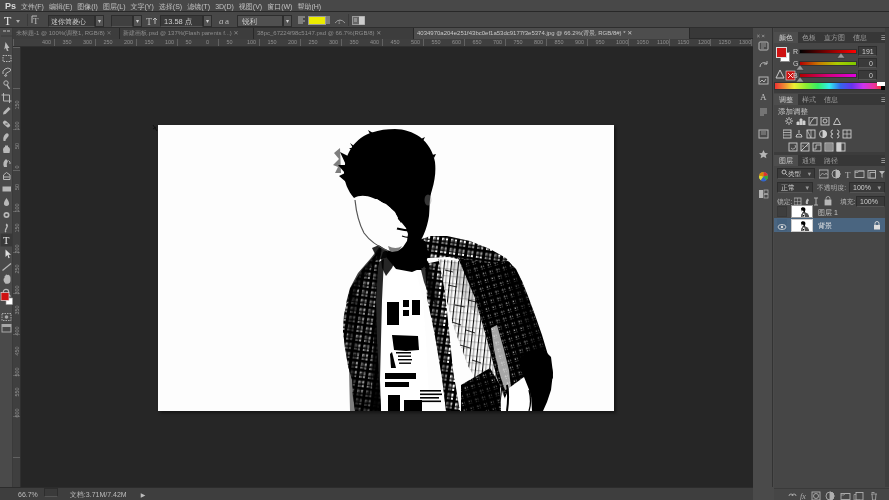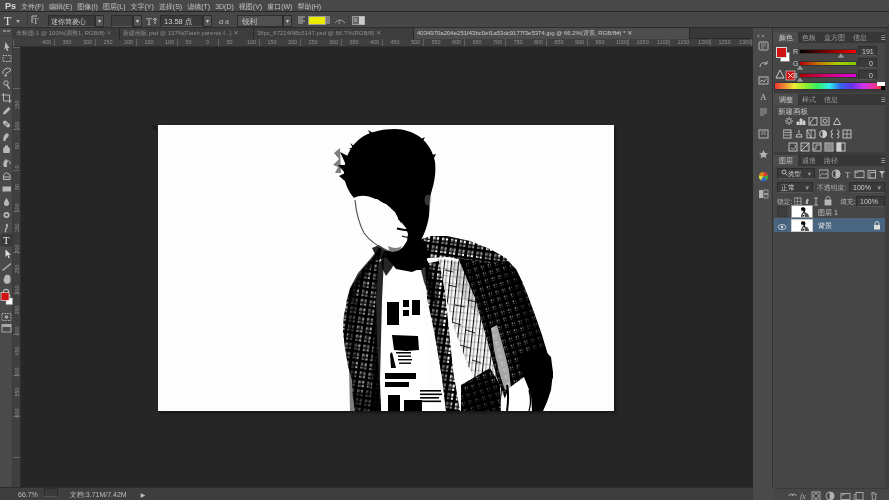--- a/index.html
+++ b/index.html
@@ -432,21 +432,21 @@
         </svg>
   <div class="inset abs" style="left:84px;top:27px;width:19px;height:10px;font-size:7px;line-height:9px;text-align:right;">0</div>
   <div class="abs" style="left:0px;top:39px;width:115px;height:8px;background:linear-gradient(90deg,#e33 0%,#e83 8%,#ee3 17%,#8e3 28%,#3e6 38%,#3ee 48%,#36e 58%,#63e 68%,#c3e 78%,#e39 88%,#e33 94%);border:1px solid #333;"></div>
   <div class="abs" style="left:103px;top:39px;width:8px;height:4px;background:#fff;"></div>
   <div class="abs" style="left:107px;top:43px;width:4px;height:4px;background:#000;"></div>
 </div>
 <div class="abs" style="left:0;top:62px;width:115px;height:3px;background:#3c3c3c;"></div>
 
 <div class="ptabs" style="top:66px;"><b>调整</b><i>样式</i><i>信息</i><span class="pmenu">☰</span></div>
 <div class="abs" style="left:0;top:77px;width:115px;height:50px;background:#464646;color:#c8c8c8;">
-  <div class="abs" style="left:4px;top:2px;font-size:7.5px;">新建画板</div>
+  <div class="abs" style="left:4px;top:2px;font-size:7.5px;">添加调整</div>
   <svg class="abs" style="left:9px;top:12px" width="100" height="36" viewBox="0 0 100 36">
   <g fill="none" stroke="#cfcfcf" stroke-width=".9">
     <g transform="translate(2,0)">
               <circle cx="4" cy="4" r="2.2"></circle>
               <path d="M4,0 v1 M4,7 v1 M0,4 h1 M7,4 h1 M1.2,1.2 l.7,.7 M6.1,6.1 l.7,.7 M6.8,1.2 l-.7,.7 M1.9,6.1 l-.7,.7"></path>
             </g>
     <g transform="translate(14,0)">
               <path d="M0,8 L0,5 2,5 2,8 M3,8 3,2 5,2 5,8 M6,8 6,4 8,4 8,8" fill="#cfcfcf"></path>
             </g>
     <g transform="translate(26,0)">

